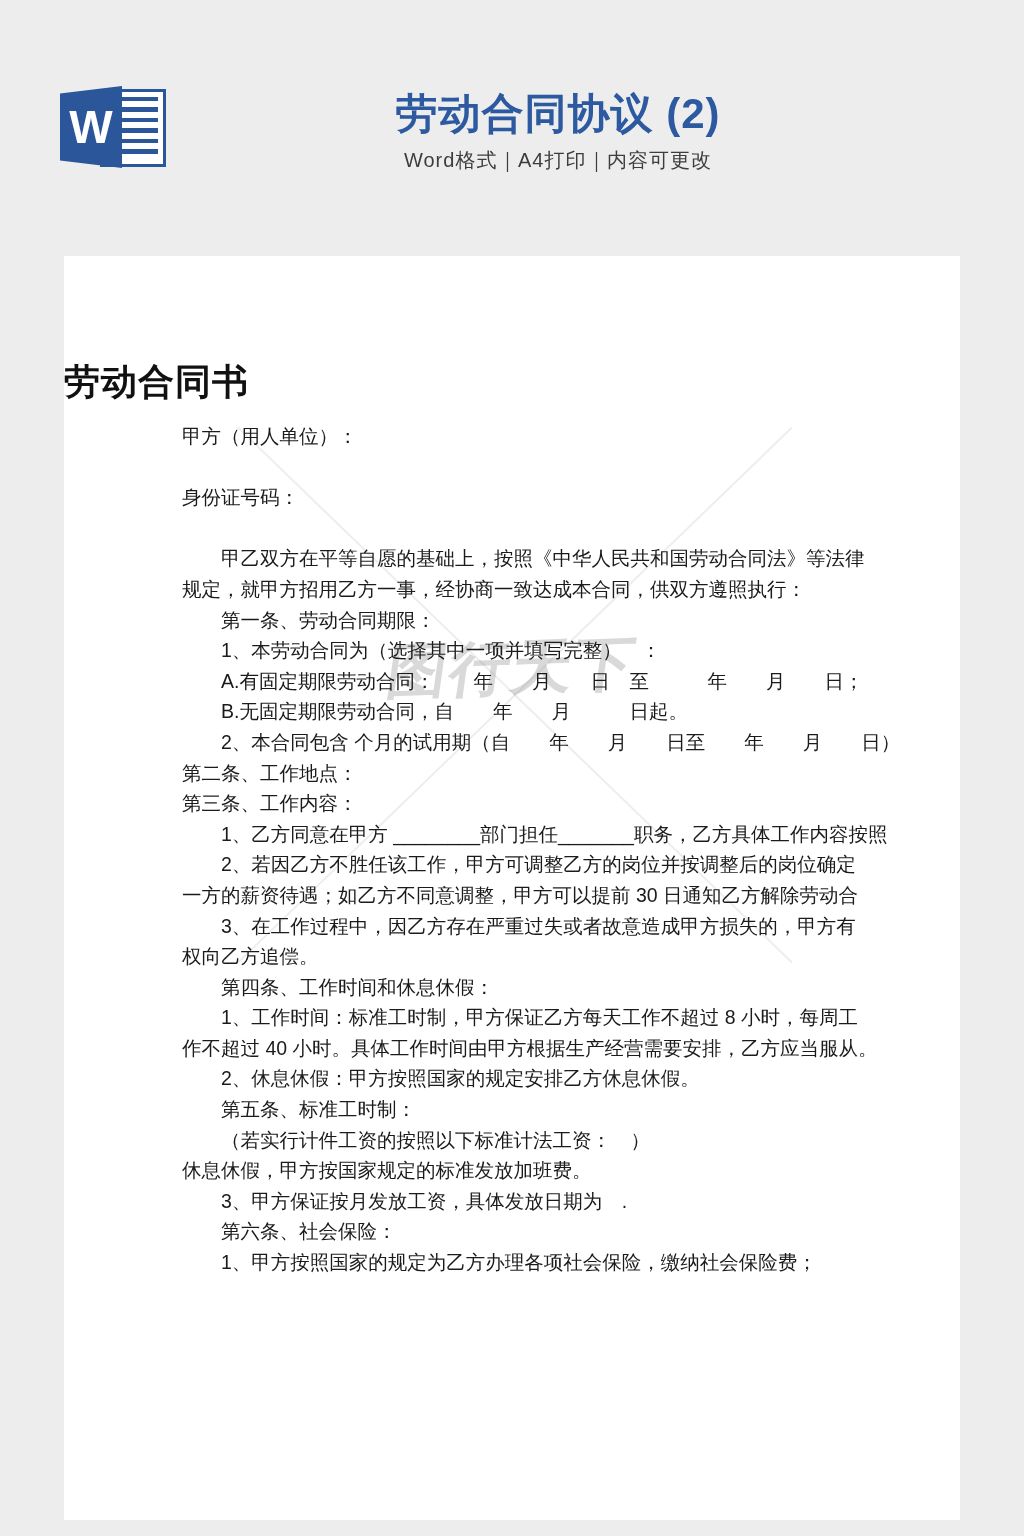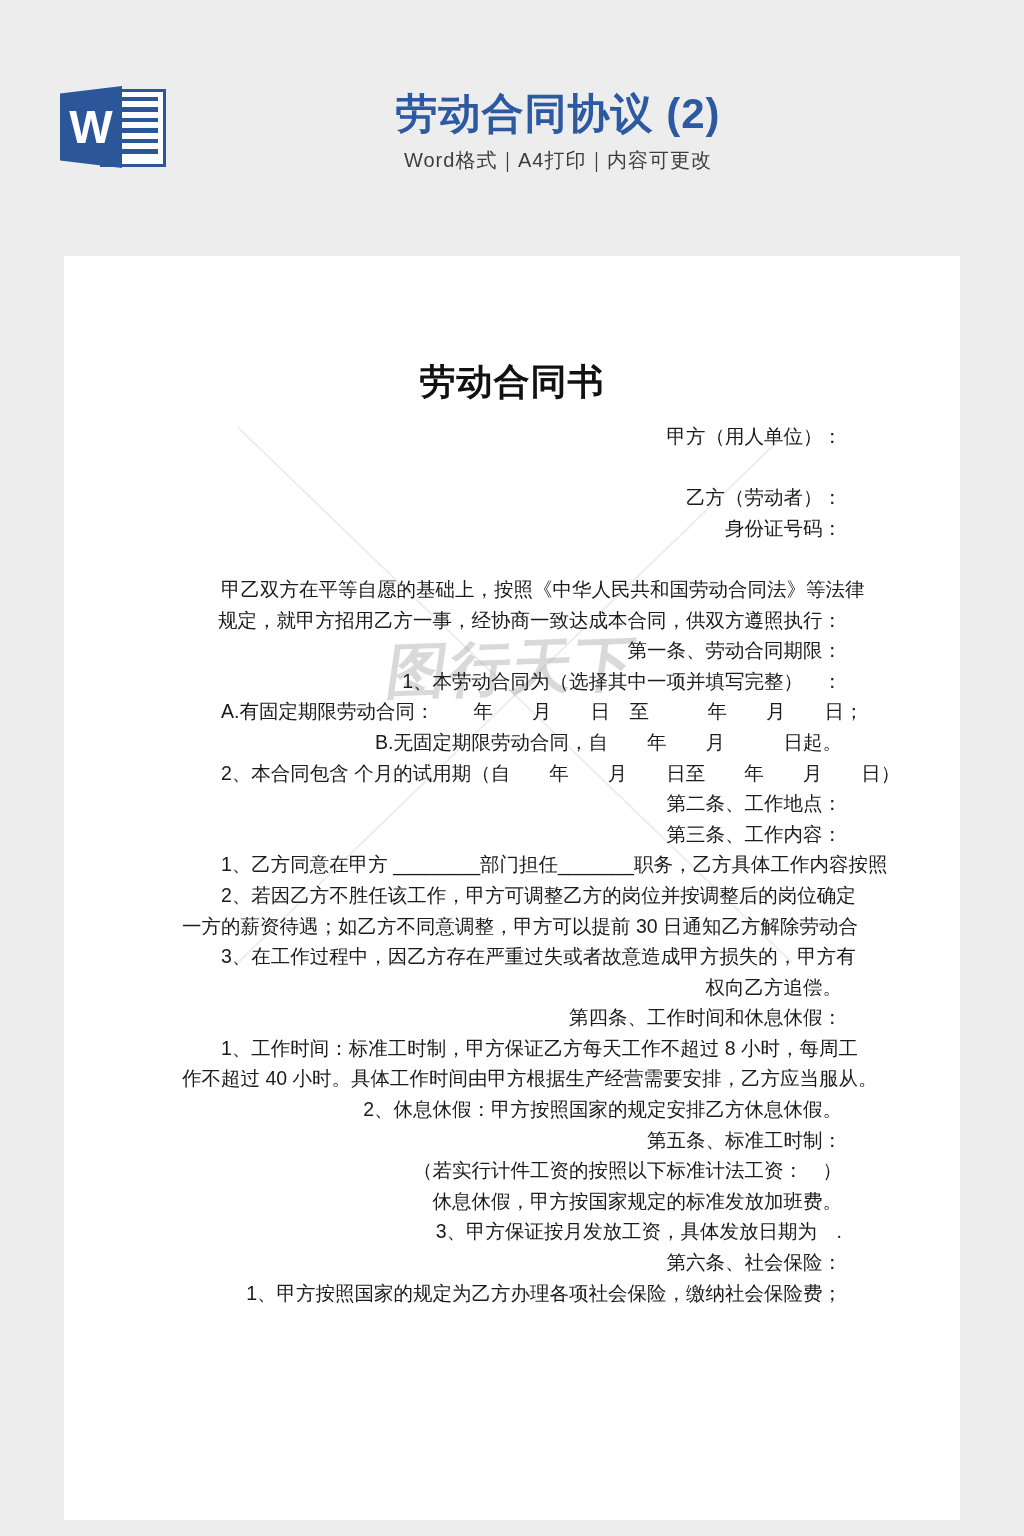--- a/index.html
+++ b/index.html
@@ -39,27 +39,27 @@
     line-height:1.15; letter-spacing:1px;
   }
   .tpl-subtitle { margin-top:9px; font-size:20px; color:#3d3d3d; letter-spacing:1px; }
 
   
   .paper {
     position:absolute; left:64px; top:256px; width:896px; height:1264px;
     background:#ffffff; overflow:hidden;
   }
   .doc-title {
-    margin:102px 0 14px 0; text-align:center;
+    margin:102px 0 14px 0; text-align:left;
     font-size:36px; font-weight:bold; color:#111111; letter-spacing:1px;
   }
   .doc-body { position:relative; }
   .doc-line {
     padding:0 118px; font-size:19.5px; line-height:30.6px;
-    color:#1b1b1b; white-space:pre;text-align:right;
+    color:#1b1b1b; white-space:pre;
   }
   .doc-line.indent { text-indent:2em; }
   .doc-line.blank { height:30.6px; }
 
   
   .wm-text {
     position:absolute; left:0; right:0; top:372px; text-align:center;
     font-size:60px; font-weight:bold; letter-spacing:2px;
     color:rgba(130,130,130,0.30);
     transform:skewX(-10deg) rotate(-2deg);
@@ -92,21 +92,20 @@
 </div>
 
 <div class="paper">
   <div class="wm-line wm-line-1"></div>
   <div class="wm-line wm-line-2"></div>
   <div class="wm-text">图行天下</div>
   <h2 class="doc-title">劳动合同书</h2>
   <div class="doc-body" id="doc-lines">
       <div class="doc-line">甲方（用人单位）：</div>
       <div class="doc-line blank"></div>
-      <div class="doc-line">乙方（劳动者）：</div>
       <div class="doc-line">身份证号码：</div>
       <div class="doc-line blank"></div>
       <div class="doc-line indent">甲乙双方在平等自愿的基础上，按照《中华人民共和国劳动合同法》等法律</div>
       <div class="doc-line">规定，就甲方招用乙方一事，经协商一致达成本合同，供双方遵照执行：</div>
       <div class="doc-line indent">第一条、劳动合同期限：</div>
       <div class="doc-line indent">1、本劳动合同为（选择其中一项并填写完整）　：</div>
       <div class="doc-line indent">A.有固定期限劳动合同：　　年　　月　　日　至　　　年　　月　　日；</div>
       <div class="doc-line indent">B.无固定期限劳动合同，自　　年　　月　　　日起。</div>
       <div class="doc-line indent">2、本合同包含 个月的试用期（自　　年　　月　　日至　　年　　月　　日）</div>
       <div class="doc-line">第二条、工作地点：</div>

